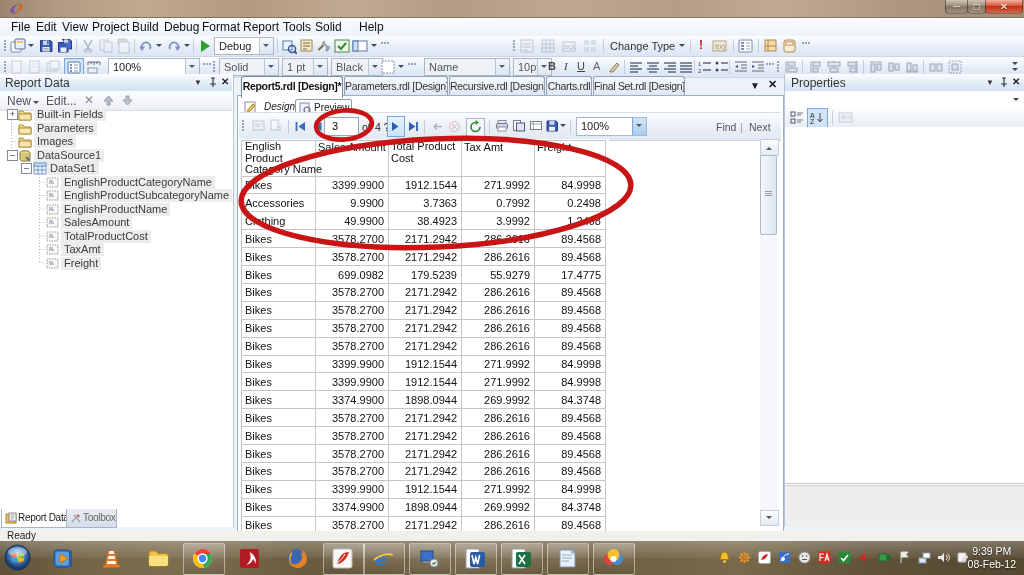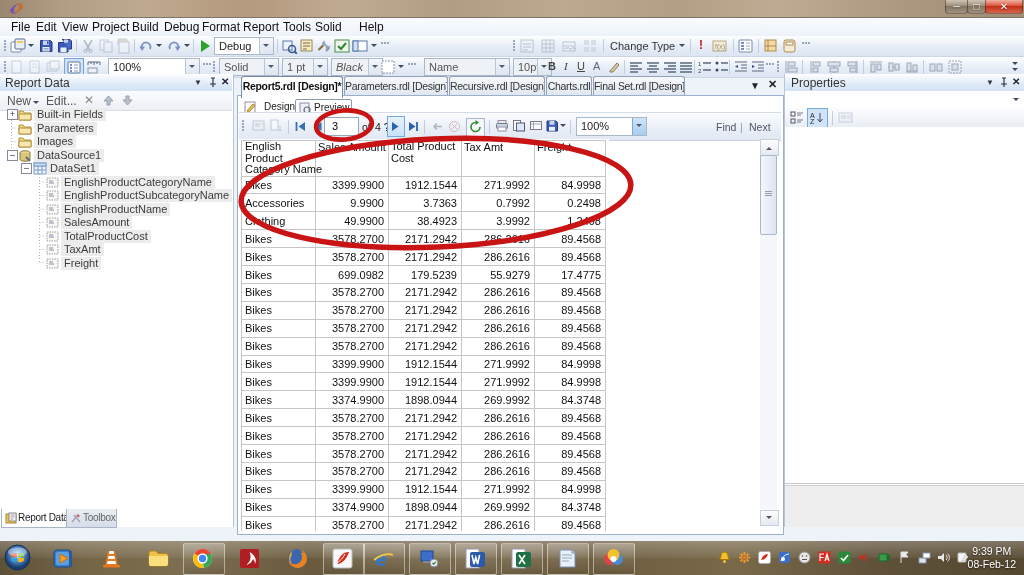--- a/index.html
+++ b/index.html
@@ -256,21 +256,21 @@
 
     <div class="grip" style="left:213px"></div>
     <div class="combo" style="left:219px;width:58px;background:#eef1f6;">
         <span class="ctext" style="color:#555">Solid</span>
         <span class="cdd"></span>
       </div>
     <div class="combo" style="left:282px;width:44px;background:#eef1f6;text-decoration:underline;">
         <span class="ctext" style="color:#555">1 pt</span>
         <span class="cdd"></span>
       </div>
-    <div class="combo" style="left:331px;width:50px;background:#eef1f6;font-style:italic;">
+    <div class="combo" style="left:331px;width:50px;background:#eef1f6;">
         <span class="ctext" style="color:#555">Black</span>
         <span class="cdd"></span>
       </div>
     <div class="ticon" style="left:380px"><svg width="16" height="16">
           <rect x="2" y="2" width="12" height="12" fill="#fff" stroke="#8a97ab" stroke-dasharray="2 1"></rect>
         </svg></div>
     <span class="dda" style="left:398px;top:8px;"></span>
     <div class="grip" style="left:408px;top:6px;width:8px;height:3px;"></div>
 
     <div class="grip" style="left:424px"></div>
@@ -516,21 +516,21 @@
     <div class="doctab" style="left:309px;width:44px;">Charts.rdl</div>
     <div class="doctab" style="left:356px;width:90px;">Final Set.rdl [Design]</div>
     <span style="position:absolute;left:513px;top:6px;font-size:10px;color:#222;">▼</span>
     <span style="position:absolute;left:531px;top:4px;font-size:11px;color:#222;font-weight:bold;">✕</span>
     <div id="docbody">
       <div class="vtab" style="left:2px;width:54px;">
         <svg style="position:absolute;left:4px;top:2px" width="13" height="13">
             <rect x="1" y="1" width="10" height="11" fill="#fdfdf5" stroke="#98a"></rect>
             <path d="M3 10 L9 3 l2 1.5 L5 11 Z" fill="#e8c84a" stroke="#a8883a"></path>
           </svg>
-        <span style="position:absolute;left:24px;">Design</span>
+        <span style="position:absolute;left:24px;font-style:italic;">Design</span>
       </div>
       <div class="vtab" style="left:57px;width:55px;border:1px solid #8a9ab2;border-radius:2px 2px 0 0;">
         <svg style="position:absolute;left:3px;top:2px" width="13" height="13">
             <rect x="1" y="1" width="9" height="11" fill="#eef2fa" stroke="#88a"></rect>
             <circle cx="8" cy="8" r="3" fill="none" stroke="#667" stroke-width="1.2"></circle>
             <path d="M10 10 l2.5 2.5" stroke="#a80" stroke-width="1.5"></path>
           </svg>
         <span style="position:absolute;left:18px;">Preview</span>
       </div>
       <div id="pv-toolbar">
@@ -782,20 +782,23 @@
       <svg style="position:absolute;left:53px;top:3px;opacity:.4" width="15" height="13">
           <rect x="1" y="2" width="13" height="9" fill="#e8ecf2" stroke="#8a97ab"></rect>
           <path d="M3 5 h5 M3 7 h5" stroke="#8a97ab"></path>
           <rect x="9" y="4" width="4" height="4" fill="#c0cada"></rect>
         </svg>
     </div>
     <div class="abs" style="left:0;top:53px;width:239px;height:355px;background:#fff;"></div>
     <div class="abs" style="left:0;top:409px;width:239px;height:2px;background:#fff;border-top:1px solid #c8c8c8;"></div>
     <div class="abs" style="left:0;top:411px;width:239px;height:41px;background:#eeeeee;border-top:1px solid #d0d0d0;"></div>
   </div>
+  <div class="abs" id="statusbar">
+      <span style="position:absolute;left:7px;top:-1px;">Ready</span>
+    </div>
   <div class="abs" id="taskbar">
     <svg class="tkicon" style="left:4px;top:3px;width:27px;height:27px;" viewBox="0 0 27 27">
       <defs>
           <radialGradient id="orb" cx="50%" cy="40%">
             <stop offset="0%" stop-color="#cfe8fa"></stop>
             <stop offset="45%" stop-color="#5a94d0"></stop>
             <stop offset="100%" stop-color="#1a3c6e"></stop>
           </radialGradient>
         </defs>
       <circle cx="13.5" cy="13.5" r="12.5" fill="url(#orb)" stroke="#12305a"></circle>

